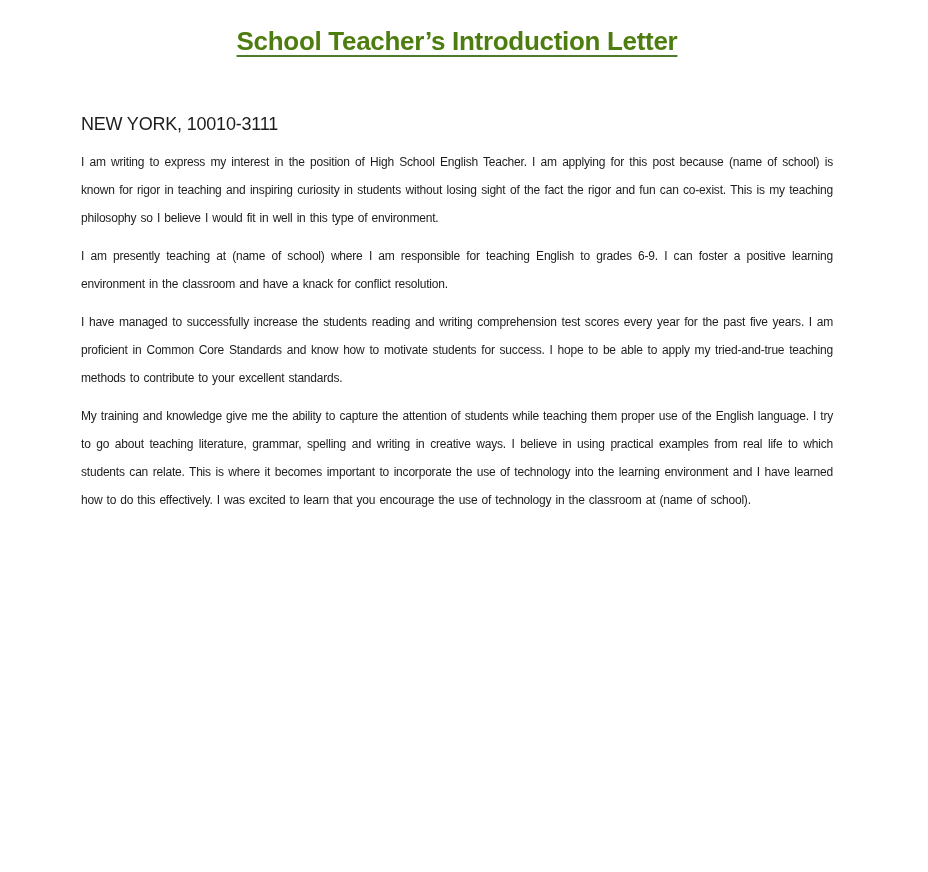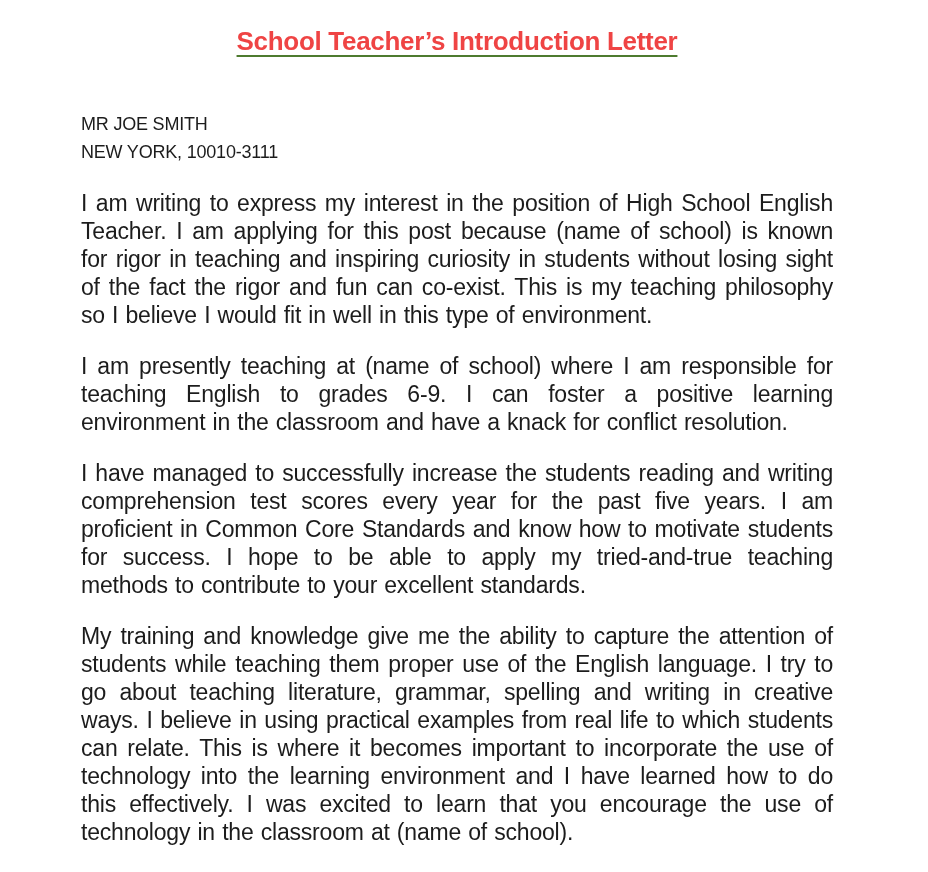--- a/index.html
+++ b/index.html
@@ -17,21 +17,21 @@
     box-sizing: border-box;
     padding: 24px 95px 0 81px;
     overflow: hidden;
   }
   .title {
     margin: 0;
     font-size: 26px;
     line-height: 34px;
     font-weight: 700;
     text-align: center;
-    color: #ef4444;
+    color: #4d7c0f;
     text-decoration: underline;
     text-decoration-color: #4e7b2f;
     text-decoration-thickness: 2px;
     text-underline-offset: 5px;
     letter-spacing: -0.3px;
   }
   .address-block {
     margin-top: 52px;
   }
   .address-line {
@@ -39,37 +39,36 @@
     line-height: 28px;
     letter-spacing: -0.2px;
   }
   .salutation {
     margin: 14px 0 0 0;
     font-size: 18px;
     line-height: 28px;
     letter-spacing: -0.2px;
   }
   .para {
-    margin: 23px 0 0 0;
-    font-size: 23px;
+    margin: 10px 0 0 0;
+    font-size: 12px;
     line-height: 28px;
     text-align: justify;
     letter-spacing: -0.2px;
     word-spacing: 1px;
   }
 </style>
 </head>
 <body>
 
 <div class="page">
 
   <h1 class="title">School Teacher’s Introduction Letter</h1>
 
   <div class="address-block">
-    <div class="address-line">MR JOE SMITH</div>
     <div class="address-line">NEW YORK, 10010-3111</div>
   </div>
 
 
   <p class="para">I am writing to express my interest in the position of High School English Teacher. I am applying for this post because (name of school) is known for rigor in teaching and inspiring curiosity in students without losing sight of the fact the rigor and fun can co-exist. This is my teaching philosophy so I believe I would fit in well in this type of environment.</p>
 
   <p class="para">I am presently teaching at (name of school) where I am responsible for teaching English to grades 6-9. I can foster a positive learning environment in the classroom and have a knack for conflict resolution.</p>
 
   <p class="para">I have managed to successfully increase the students reading and writing comprehension test scores every year for the past five years.  I am proficient in Common Core Standards and know how to motivate students for success. I hope to be able to apply my tried-and-true teaching methods to contribute to your excellent standards.</p>
 

